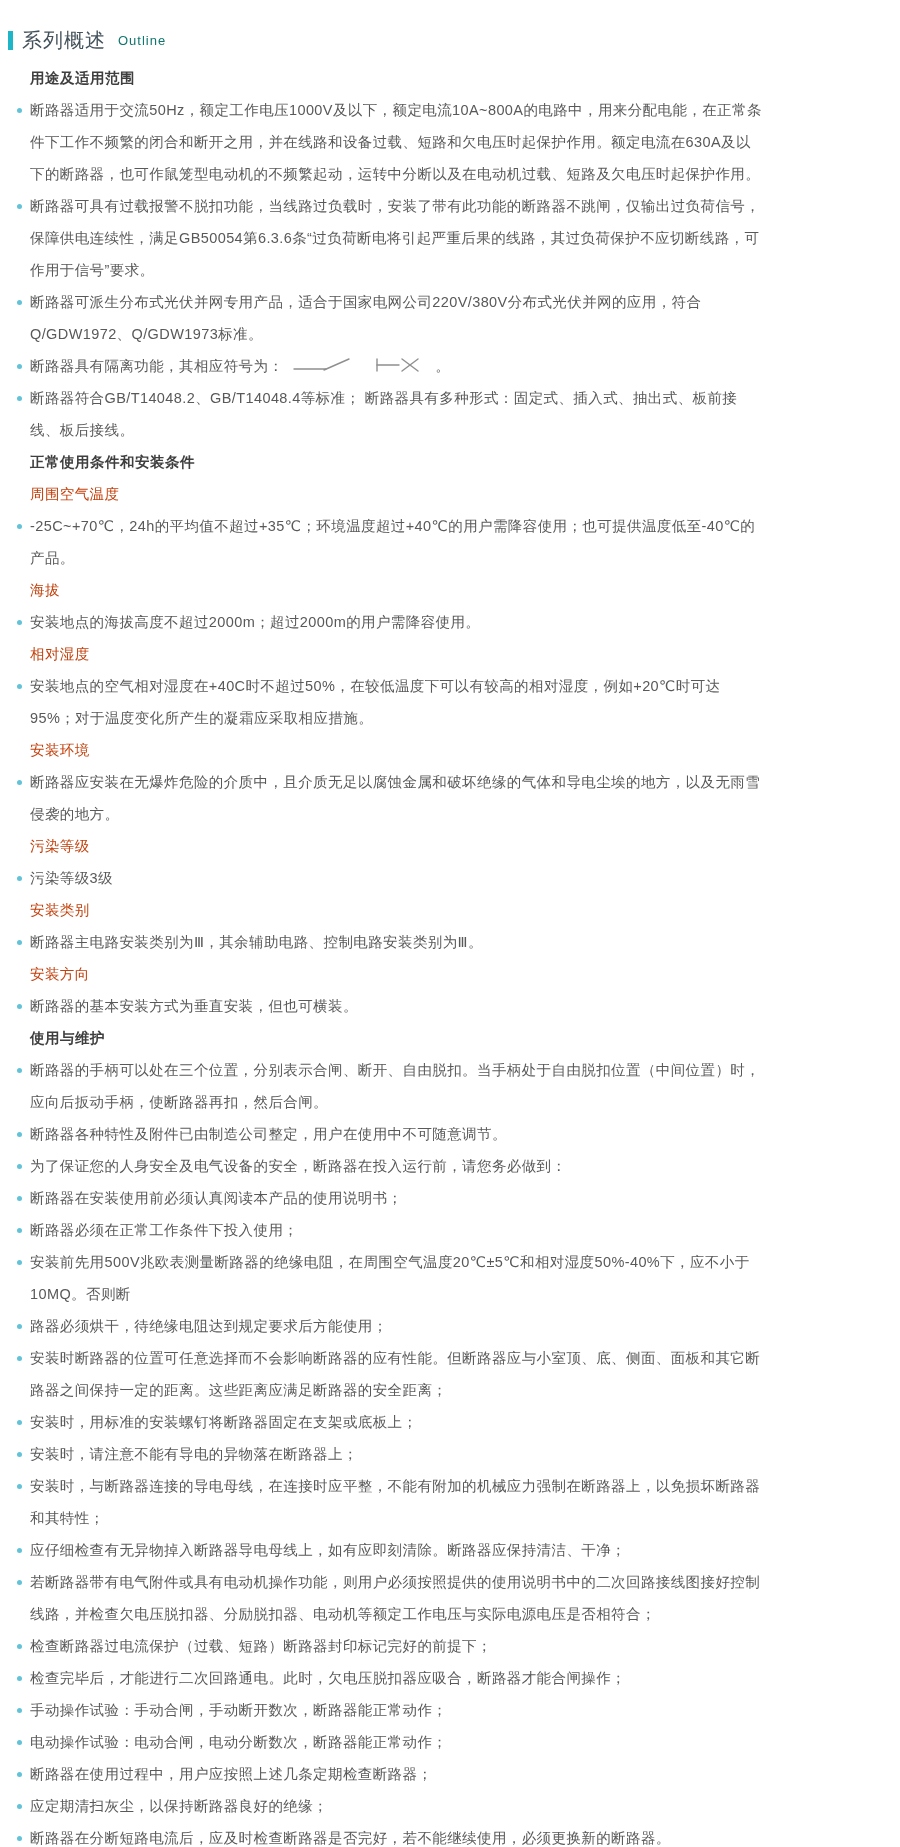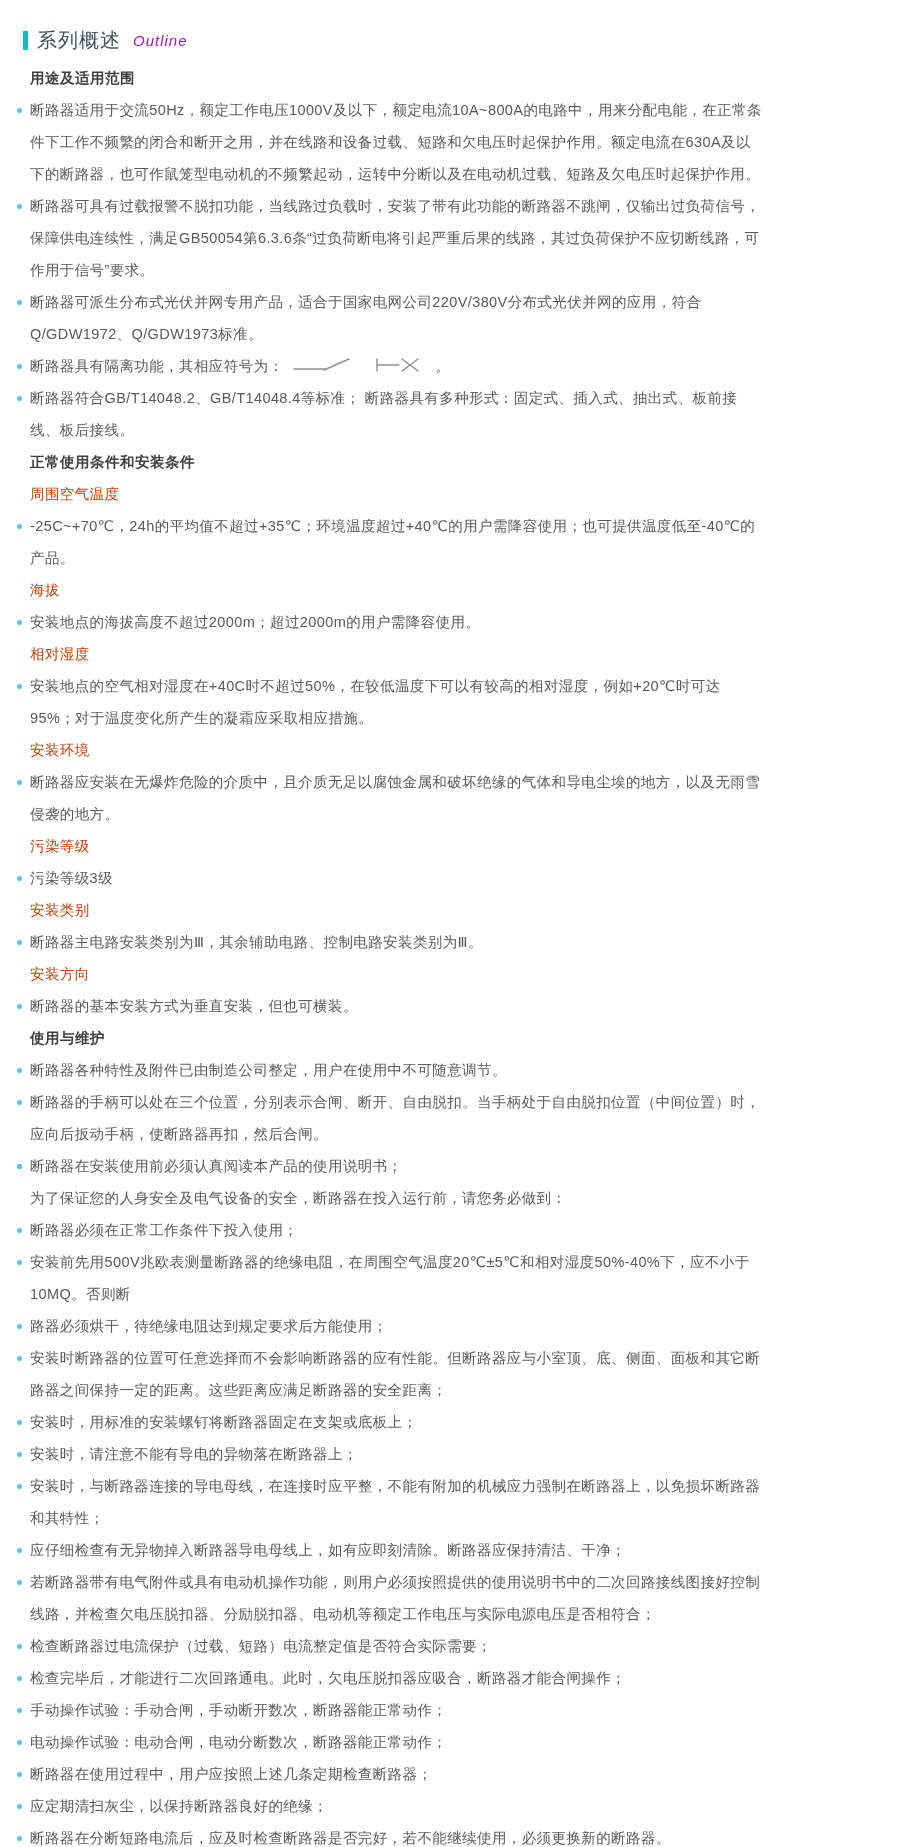--- a/index.html
+++ b/index.html
@@ -8,42 +8,41 @@
     background: #ffffff;
     font-family: "Liberation Sans", "DejaVu Sans", sans-serif;
   }
   body { height: 1847px; overflow: hidden; }
 
   .page { padding-top: 28px; }
 
   .header {
     display: flex;
     align-items: center;
-    margin-left: 23px;
+    margin-left: 8px;
     margin-bottom: 10px;
     height: 24px;
   }
   .accent {
     display: inline-block;
     width: 5px;
     height: 19px;
     background: #1fb5c9;
     margin-right: 9px;
   }
   .title-cn {
     font-size: 20px;
     color: #44525b;
     letter-spacing: 1px;
   }
   .title-en {
-    font-size: 15px;
-    color: #a21caf;
+    font-size: 13px;
+    color: #0f766e;
     margin-left: 12px;
     letter-spacing: 1px;
-    font-style: italic;
   }
 
   .content {
     padding-left: 30px;
     padding-right: 22px;
     width: 784px;
   }
 
   .sec-heading {
     font-size: 14.5px;
@@ -116,35 +115,35 @@
       <div class="item bullet"><span class="dot"></span><span>安装地点的空气相对湿度在+40C时不超过50%，在较低温度下可以有较高的相对湿度，例如+20℃时可达95%；对于温度变化所产生的凝霜应采取相应措施。</span></div>
       <div class="item sub"><span>安装环境</span></div>
       <div class="item bullet"><span class="dot"></span><span>断路器应安装在无爆炸危险的介质中，且介质无足以腐蚀金属和破坏绝缘的气体和导电尘埃的地方，以及无雨雪侵袭的地方。</span></div>
       <div class="item sub"><span>污染等级</span></div>
       <div class="item bullet"><span class="dot"></span><span>污染等级3级</span></div>
       <div class="item sub"><span>安装类别</span></div>
       <div class="item bullet"><span class="dot"></span><span>断路器主电路安装类别为Ⅲ，其余辅助电路、控制电路安装类别为Ⅲ。</span></div>
       <div class="item sub"><span>安装方向</span></div>
       <div class="item bullet"><span class="dot"></span><span>断路器的基本安装方式为垂直安装，但也可横装。</span></div>
       <div class="sec-heading">使用与维护</div>
+      <div class="item bullet"><span class="dot"></span><span>断路器的手柄可以处在三个位置，分别表示合闸、断开、自由脱扣。当手柄处于自由脱扣位置（中间位置）时，应向后扳动手柄，使断路器再扣，然后合闸。</span></div>
       <div class="item bullet"><span class="dot"></span><span>断路器各种特性及附件已由制造公司整定，用户在使用中不可随意调节。</span></div>
-      <div class="item bullet"><span class="dot"></span><span>断路器的手柄可以处在三个位置，分别表示合闸、断开、自由脱扣。当手柄处于自由脱扣位置（中间位置）时，应向后扳动手柄，使断路器再扣，然后合闸。</span></div>
       <div class="item bullet"><span class="dot"></span></div>
+      <div class="item plain"><span>为了保证您的人身安全及电气设备的安全，断路器在投入运行前，请您务必做到：</span></div>
       <div class="item bullet"><span class="dot"></span><span>断路器在安装使用前必须认真阅读本产品的使用说明书；</span></div>
-      <div class="item plain"><span>为了保证您的人身安全及电气设备的安全，断路器在投入运行前，请您务必做到：</span></div>
       <div class="item bullet"><span class="dot"></span><span>断路器必须在正常工作条件下投入使用；</span></div>
       <div class="item bullet"><span class="dot"></span><span>安装前先用500V兆欧表测量断路器的绝缘电阻，在周围空气温度20℃±5℃和相对湿度50%-40%下，应不小于10MQ。否则断</span></div>
       <div class="item bullet"><span class="dot"></span><span>路器必须烘干，待绝缘电阻达到规定要求后方能使用；</span></div>
       <div class="item bullet"><span class="dot"></span><span>安装时断路器的位置可任意选择而不会影响断路器的应有性能。但断路器应与小室顶、底、侧面、面板和其它断路器之间保持一定的距离。这些距离应满足断路器的安全距离；</span></div>
       <div class="item bullet"><span class="dot"></span><span>安装时，用标准的安装螺钉将断路器固定在支架或底板上；</span></div>
       <div class="item bullet"><span class="dot"></span><span>安装时，请注意不能有导电的异物落在断路器上；</span></div>
       <div class="item bullet"><span class="dot"></span><span>安装时，与断路器连接的导电母线，在连接时应平整，不能有附加的机械应力强制在断路器上，以免损坏断路器和其特性；</span></div>
       <div class="item bullet"><span class="dot"></span><span>应仔细检查有无异物掉入断路器导电母线上，如有应即刻清除。断路器应保持清洁、干净；</span></div>
       <div class="item bullet"><span class="dot"></span><span>若断路器带有电气附件或具有电动机操作功能，则用户必须按照提供的使用说明书中的二次回路接线图接好控制线路，并检查欠电压脱扣器、分励脱扣器、电动机等额定工作电压与实际电源电压是否相符合；</span></div>
-      <div class="item bullet"><span class="dot"></span><span>检查断路器过电流保护（过载、短路）电流整定值是否符合实际需要；</span></div>
+      <div class="item bullet"><span class="dot"></span><span>检查断路器过电流保护（过载、短路）断路器封印标记完好的前提下；</span></div>
       <div class="item bullet"><span class="dot"></span><span>检查完毕后，才能进行二次回路通电。此时，欠电压脱扣器应吸合，断路器才能合闸操作；</span></div>
       <div class="item bullet"><span class="dot"></span><span>手动操作试验：手动合闸，手动断开数次，断路器能正常动作；</span></div>
       <div class="item bullet"><span class="dot"></span><span>电动操作试验：电动合闸，电动分断数次，断路器能正常动作；</span></div>
       <div class="item bullet"><span class="dot"></span><span>断路器在使用过程中，用户应按照上述几条定期检查断路器；</span></div>
       <div class="item bullet"><span class="dot"></span><span>应定期清扫灰尘，以保持断路器良好的绝缘；</span></div>
       <div class="item bullet"><span class="dot"></span><span>断路器在分断短路电流后，应及时检查断路器是否完好，若不能继续使用，必须更换新的断路器。</span></div>
     </div>
 </div>
 
 </body></html>

